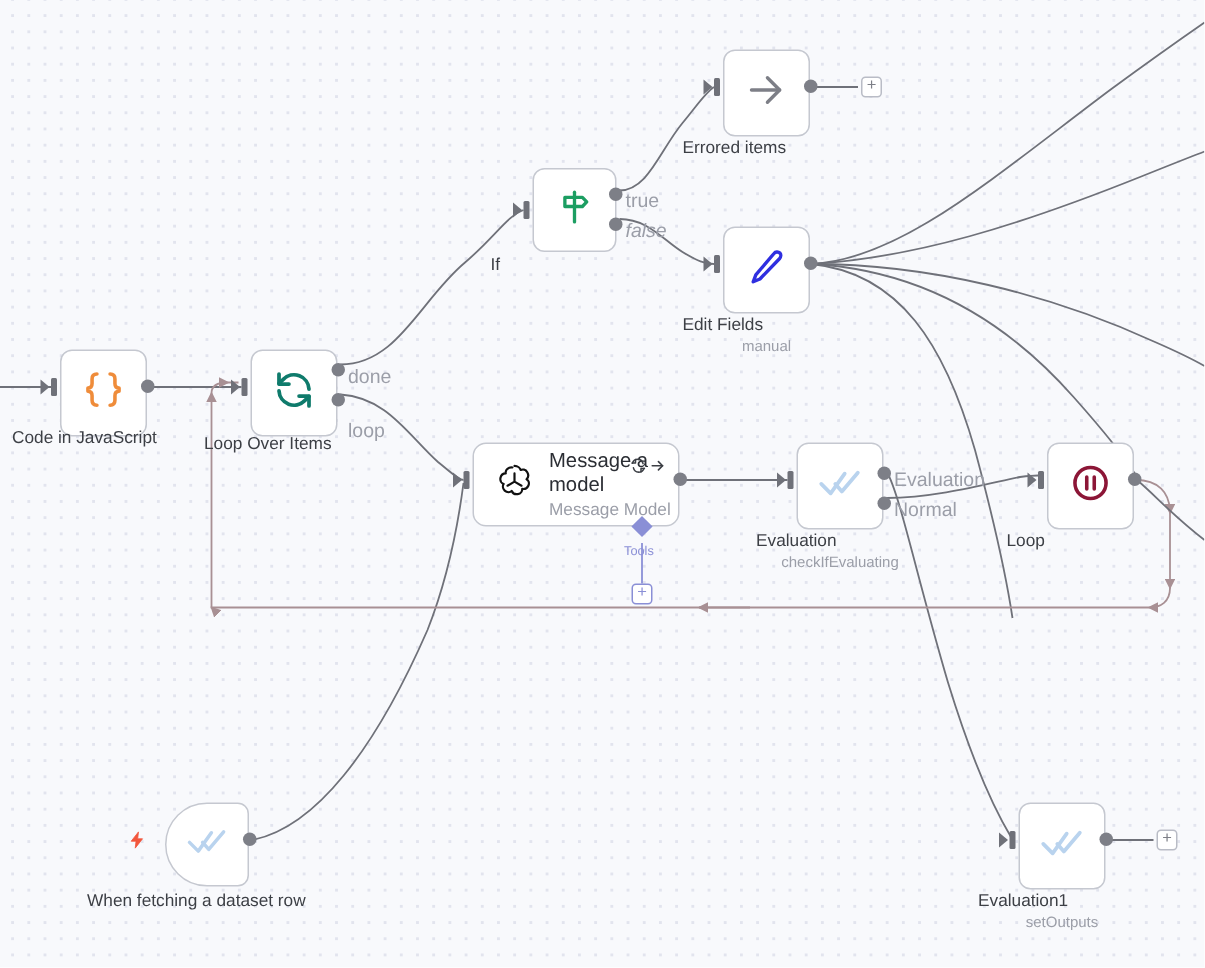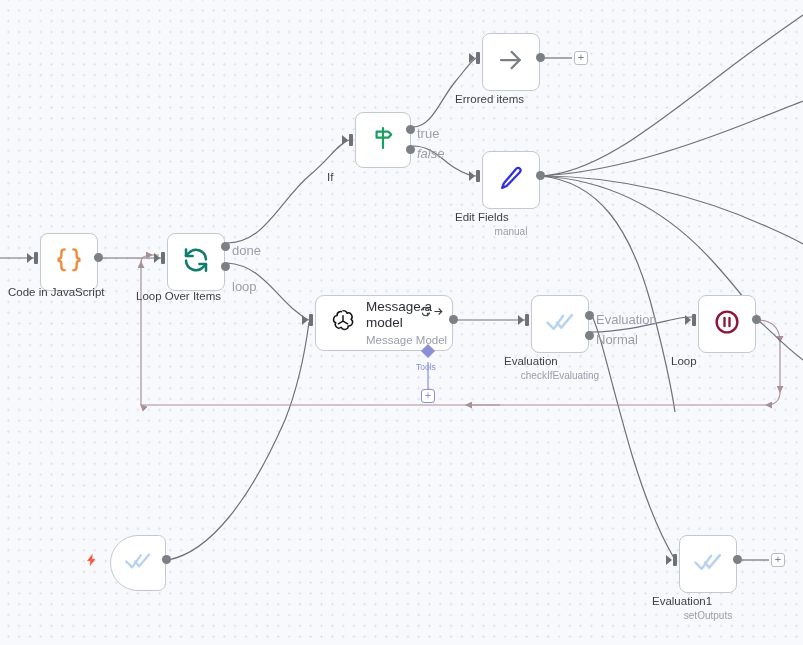--- a/index.html
+++ b/index.html
@@ -321,20 +321,21 @@
         <polyline points="2,12.5 7,17.5 14.5,7"></polyline>
         <polyline points="9.5,12.5 13,16.5 21.5,6.5"></polyline>
       </svg>
     </span>
   </div>
   <div class="bolt" style="left:85px; top:552px;">
     <svg width="13" height="16" viewBox="0 0 24 24" fill="#f2563c" stroke="#f2563c" stroke-width="1">
       <polygon points="13.5,2 4.5,13.5 10.5,13.5 9.5,22 18.5,10.5 12.5,10.5"></polygon>
     </svg>
   </div>
+  <div class="node-caption" style="left:58px; top:595px; width:160px;">When fetching a dataset row</div>
 
   <div class="node" style="left:679px; top:535px; width:58px; height:58px;">
     <span class="icon">
       <svg width="30" height="30" viewBox="0 0 24 24" fill="none" stroke="#b9d3ee" stroke-width="2" stroke-linecap="round" stroke-linejoin="round">
         <polyline points="2,12.5 7,17.5 14.5,7"></polyline>
         <polyline points="9.5,12.5 13,16.5 21.5,6.5"></polyline>
       </svg>
     </span>
   </div>
   <div class="node-caption" style="left:652px; top:595px; width:112px;">Evaluation1</div>

